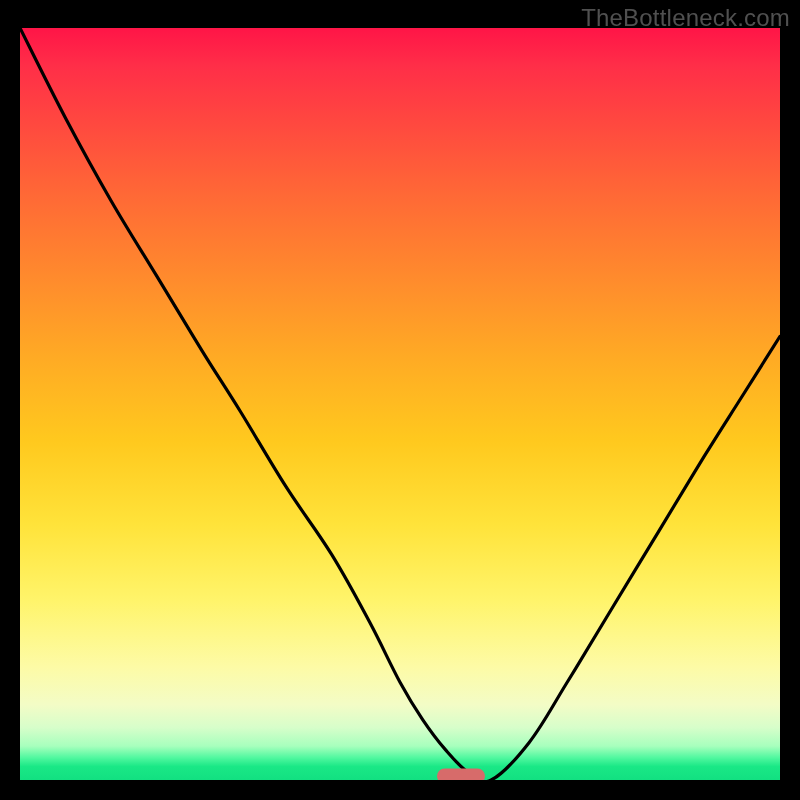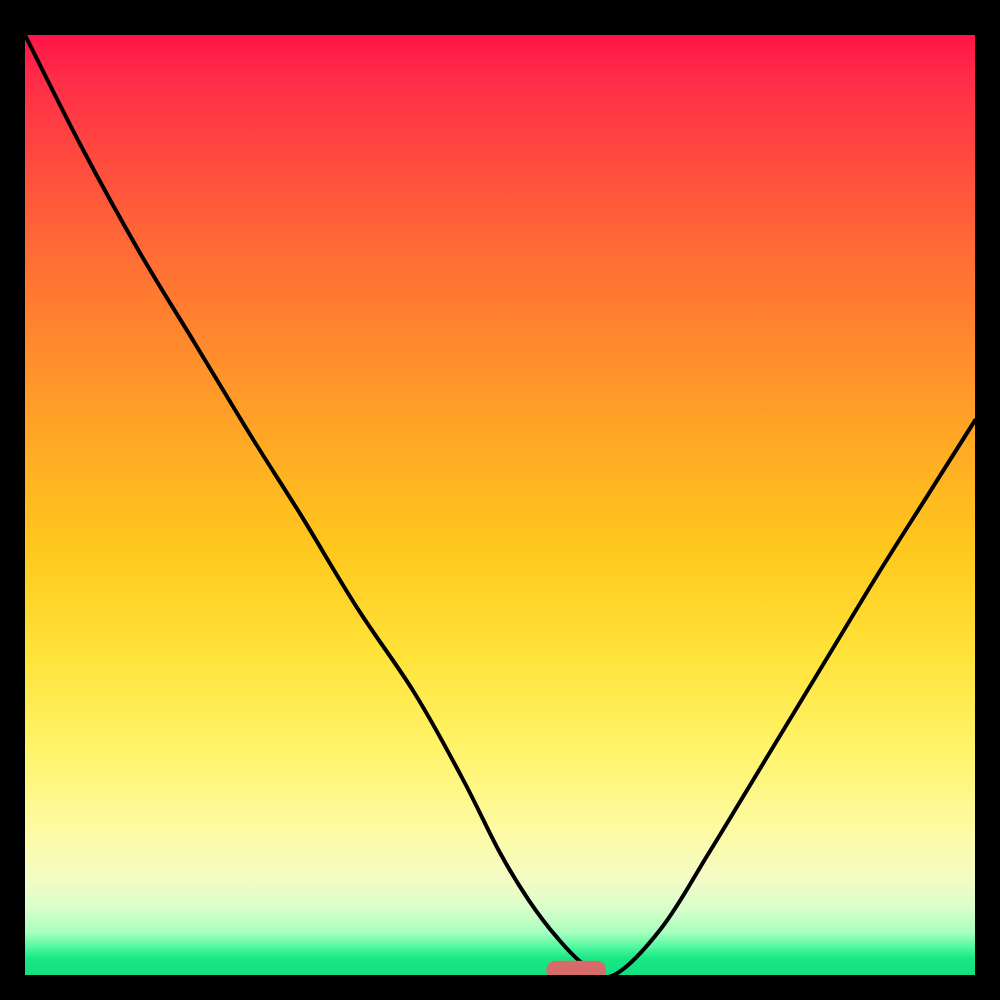--- a/index.html
+++ b/index.html
@@ -71,20 +71,21 @@
     height: 15px;
     border-radius: 8px;
     background: #d76b6a;
     transform: translate(-50%, -50%);
   }
 </style>
 </head>
 <body>
 
 <div class="frame">
+  <div class="watermark">TheBottleneck.com</div>
 
   <div class="plot">
     <div class="gradient"></div>
 
     <svg class="curve" viewBox="0 0 760 752" preserveAspectRatio="none">
       <path d="M 0 0 C 8.208 16.2432, 29.184 59.107200000000006, 45.6 90.24000000000001 C 62.016000000000005 121.37280000000001, 74.784 144.53440000000003, 91.2 172.96000000000004 C 107.616 201.38560000000004, 120.38399999999999 221.08799999999997, 136.79999999999998 248.15999999999997 C 153.21599999999998 275.23199999999997, 167.352 298.9952, 182.4 323.36 C 197.448 347.7248, 205.35199999999998 359.1552, 220.39999999999998 383.52 C 235.44799999999998 407.8848, 249.584 433.0016, 266 458.71999999999997 C 282.416 484.43839999999994, 296.55199999999996 502.0352, 311.59999999999997 526.4 C 326.64799999999997 550.7648, 337.288 571.0688, 349.6 594.08 C 361.91200000000003 617.0912000000001, 370.424 636.6432, 380 654.24 C 389.576 671.8368, 394.592 679.6576, 402.8 691.84 C 411.00800000000004 704.0224000000001, 417.39200000000005 712.4448, 425.6 721.92 C 433.808 731.3951999999999, 440.192 739.0656, 448.4 744.48 C 456.60799999999995 749.8944, 460.256 757.4144, 471.2 752 C 482.144 746.5856, 495.52000000000004 731.9968, 509.20000000000005 714.4 C 522.88 696.8032, 532.1519999999999 678.6048000000001, 547.1999999999999 654.24 C 562.2479999999999 629.8752, 576.384 606.112, 592.8000000000001 579.04 C 609.2160000000001 551.968, 621.984 530.9119999999999, 638.4 503.84 C 654.8159999999999 476.768, 668.952 453.0048, 684 428.64 C 699.048 404.2752, 708.32 390.1376, 722 368.48 C 735.68 346.8224, 753.16 319.14880000000005, 760 308.32000000000005"></path>
     </svg>
 
     <div class="marker" style="left: 440.8px; top: 748.24px; background: rgb(215, 107, 106);"></div>
   </div>

